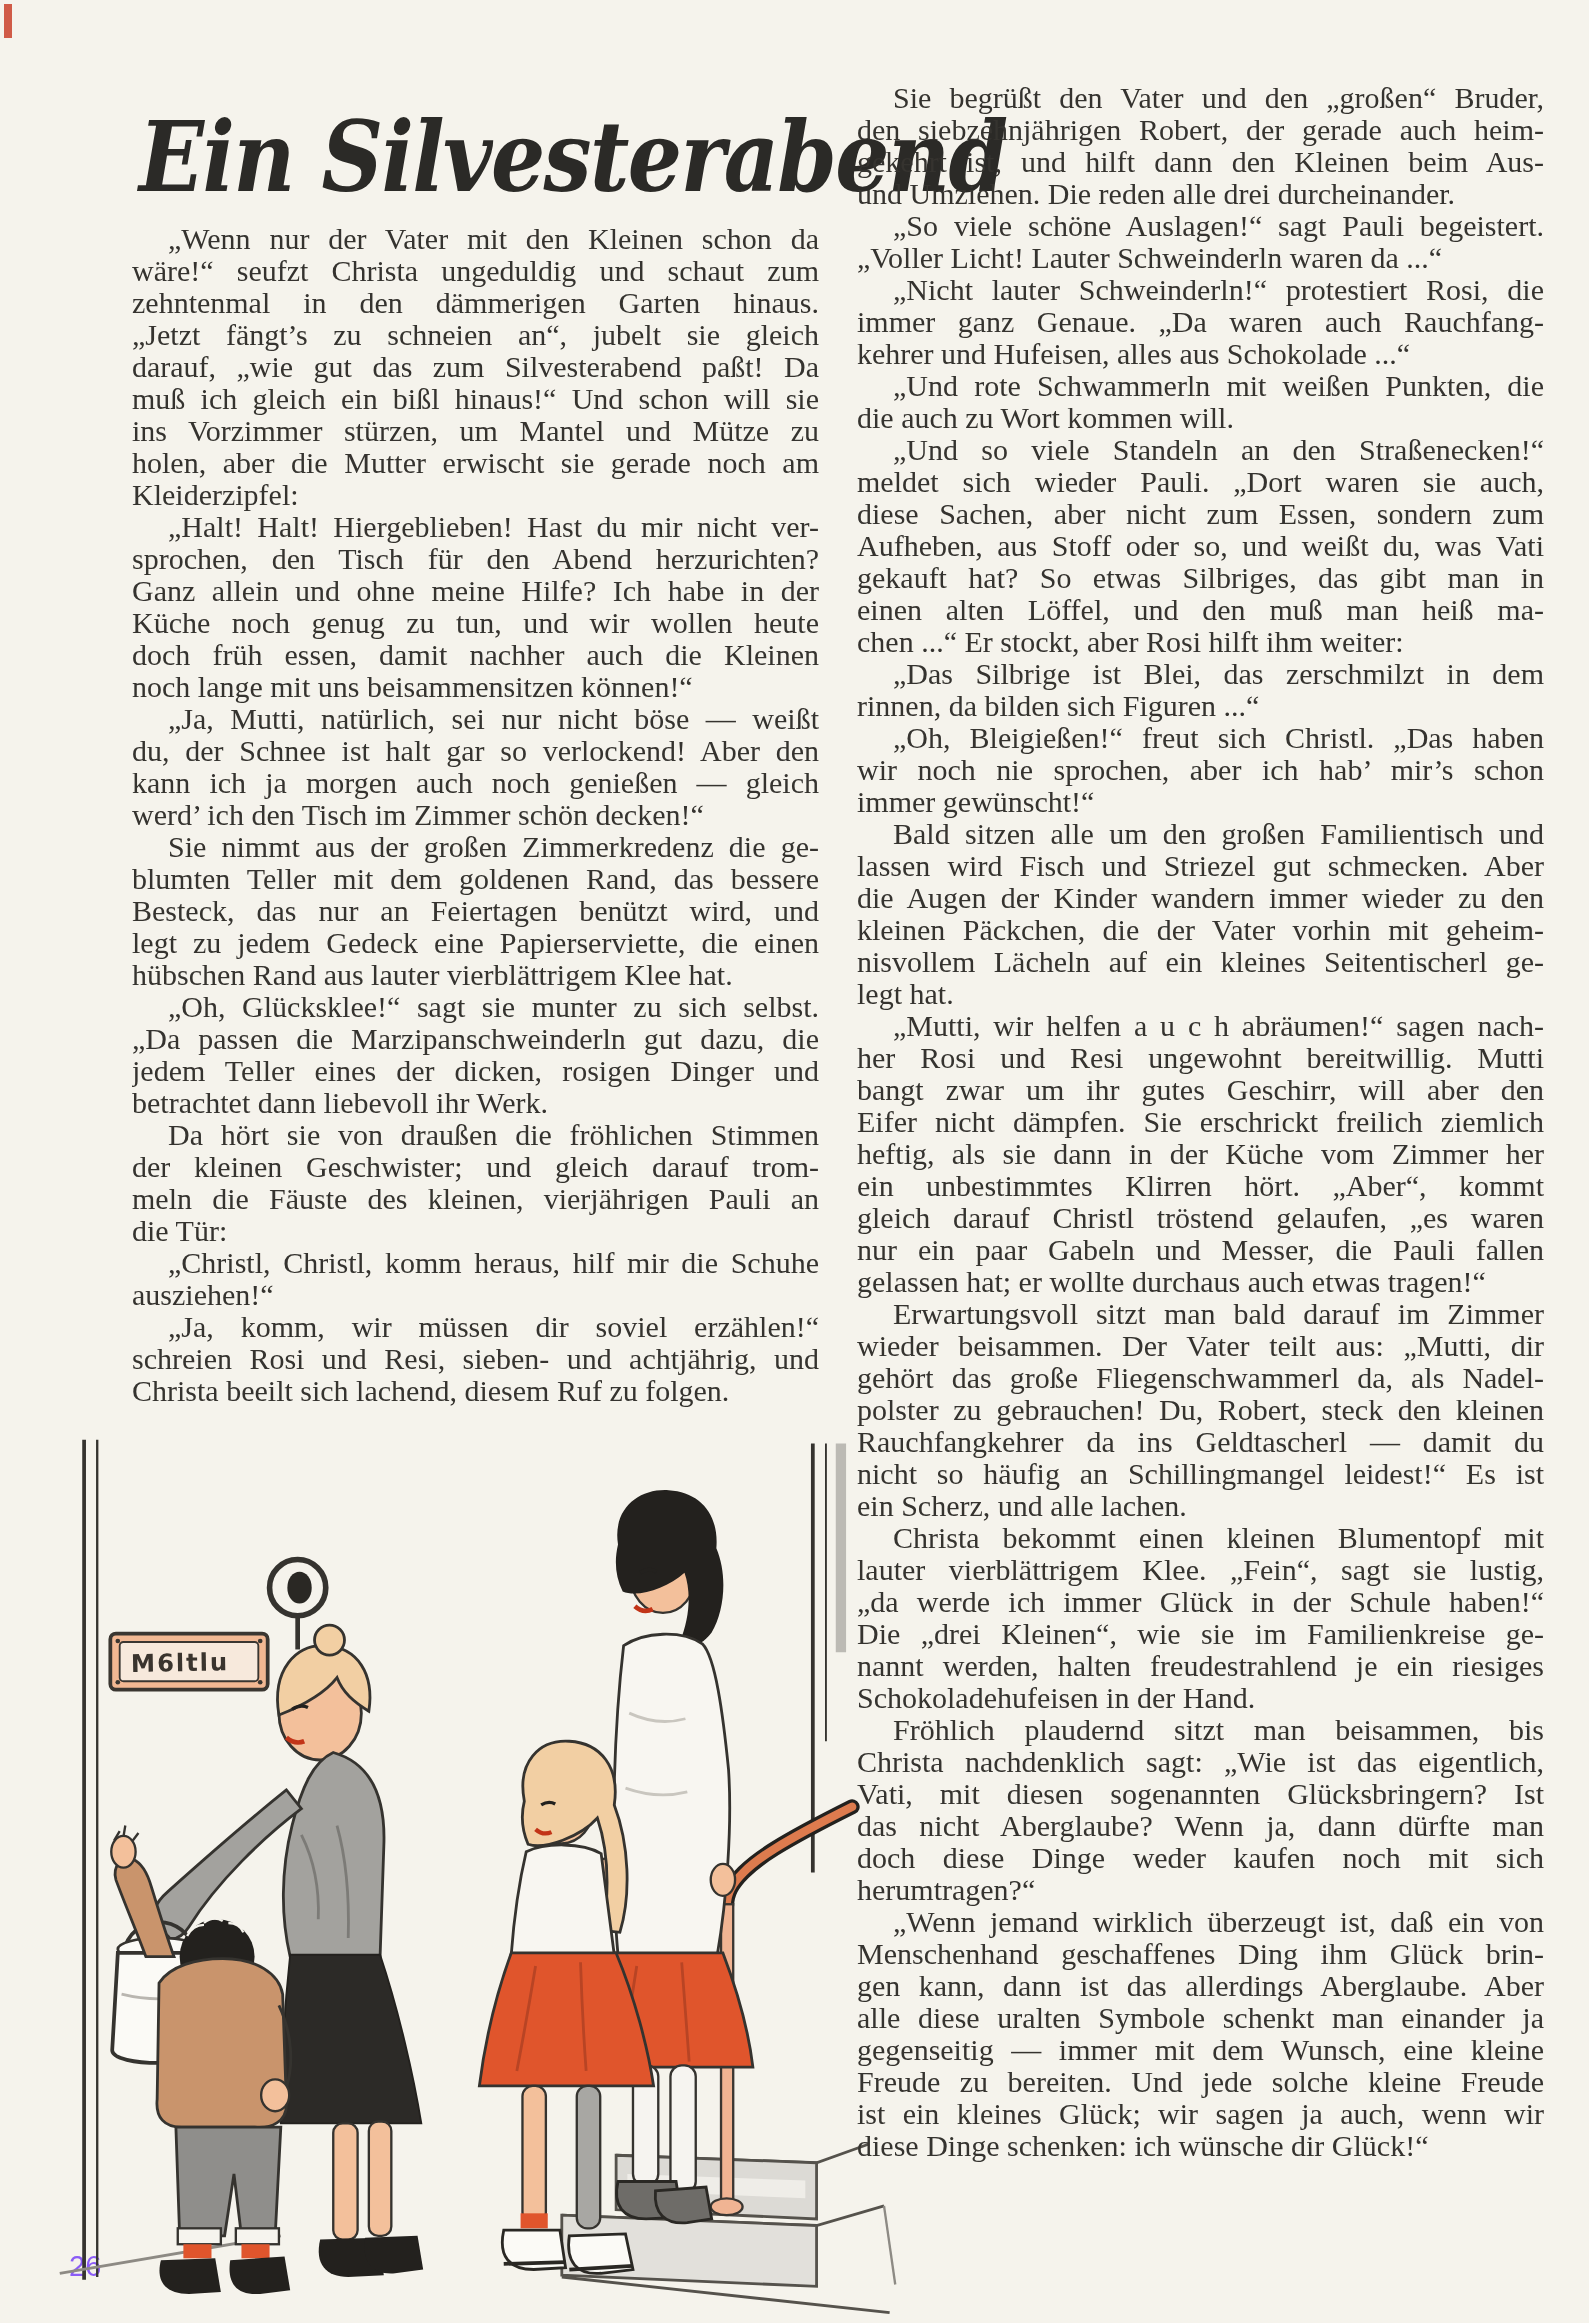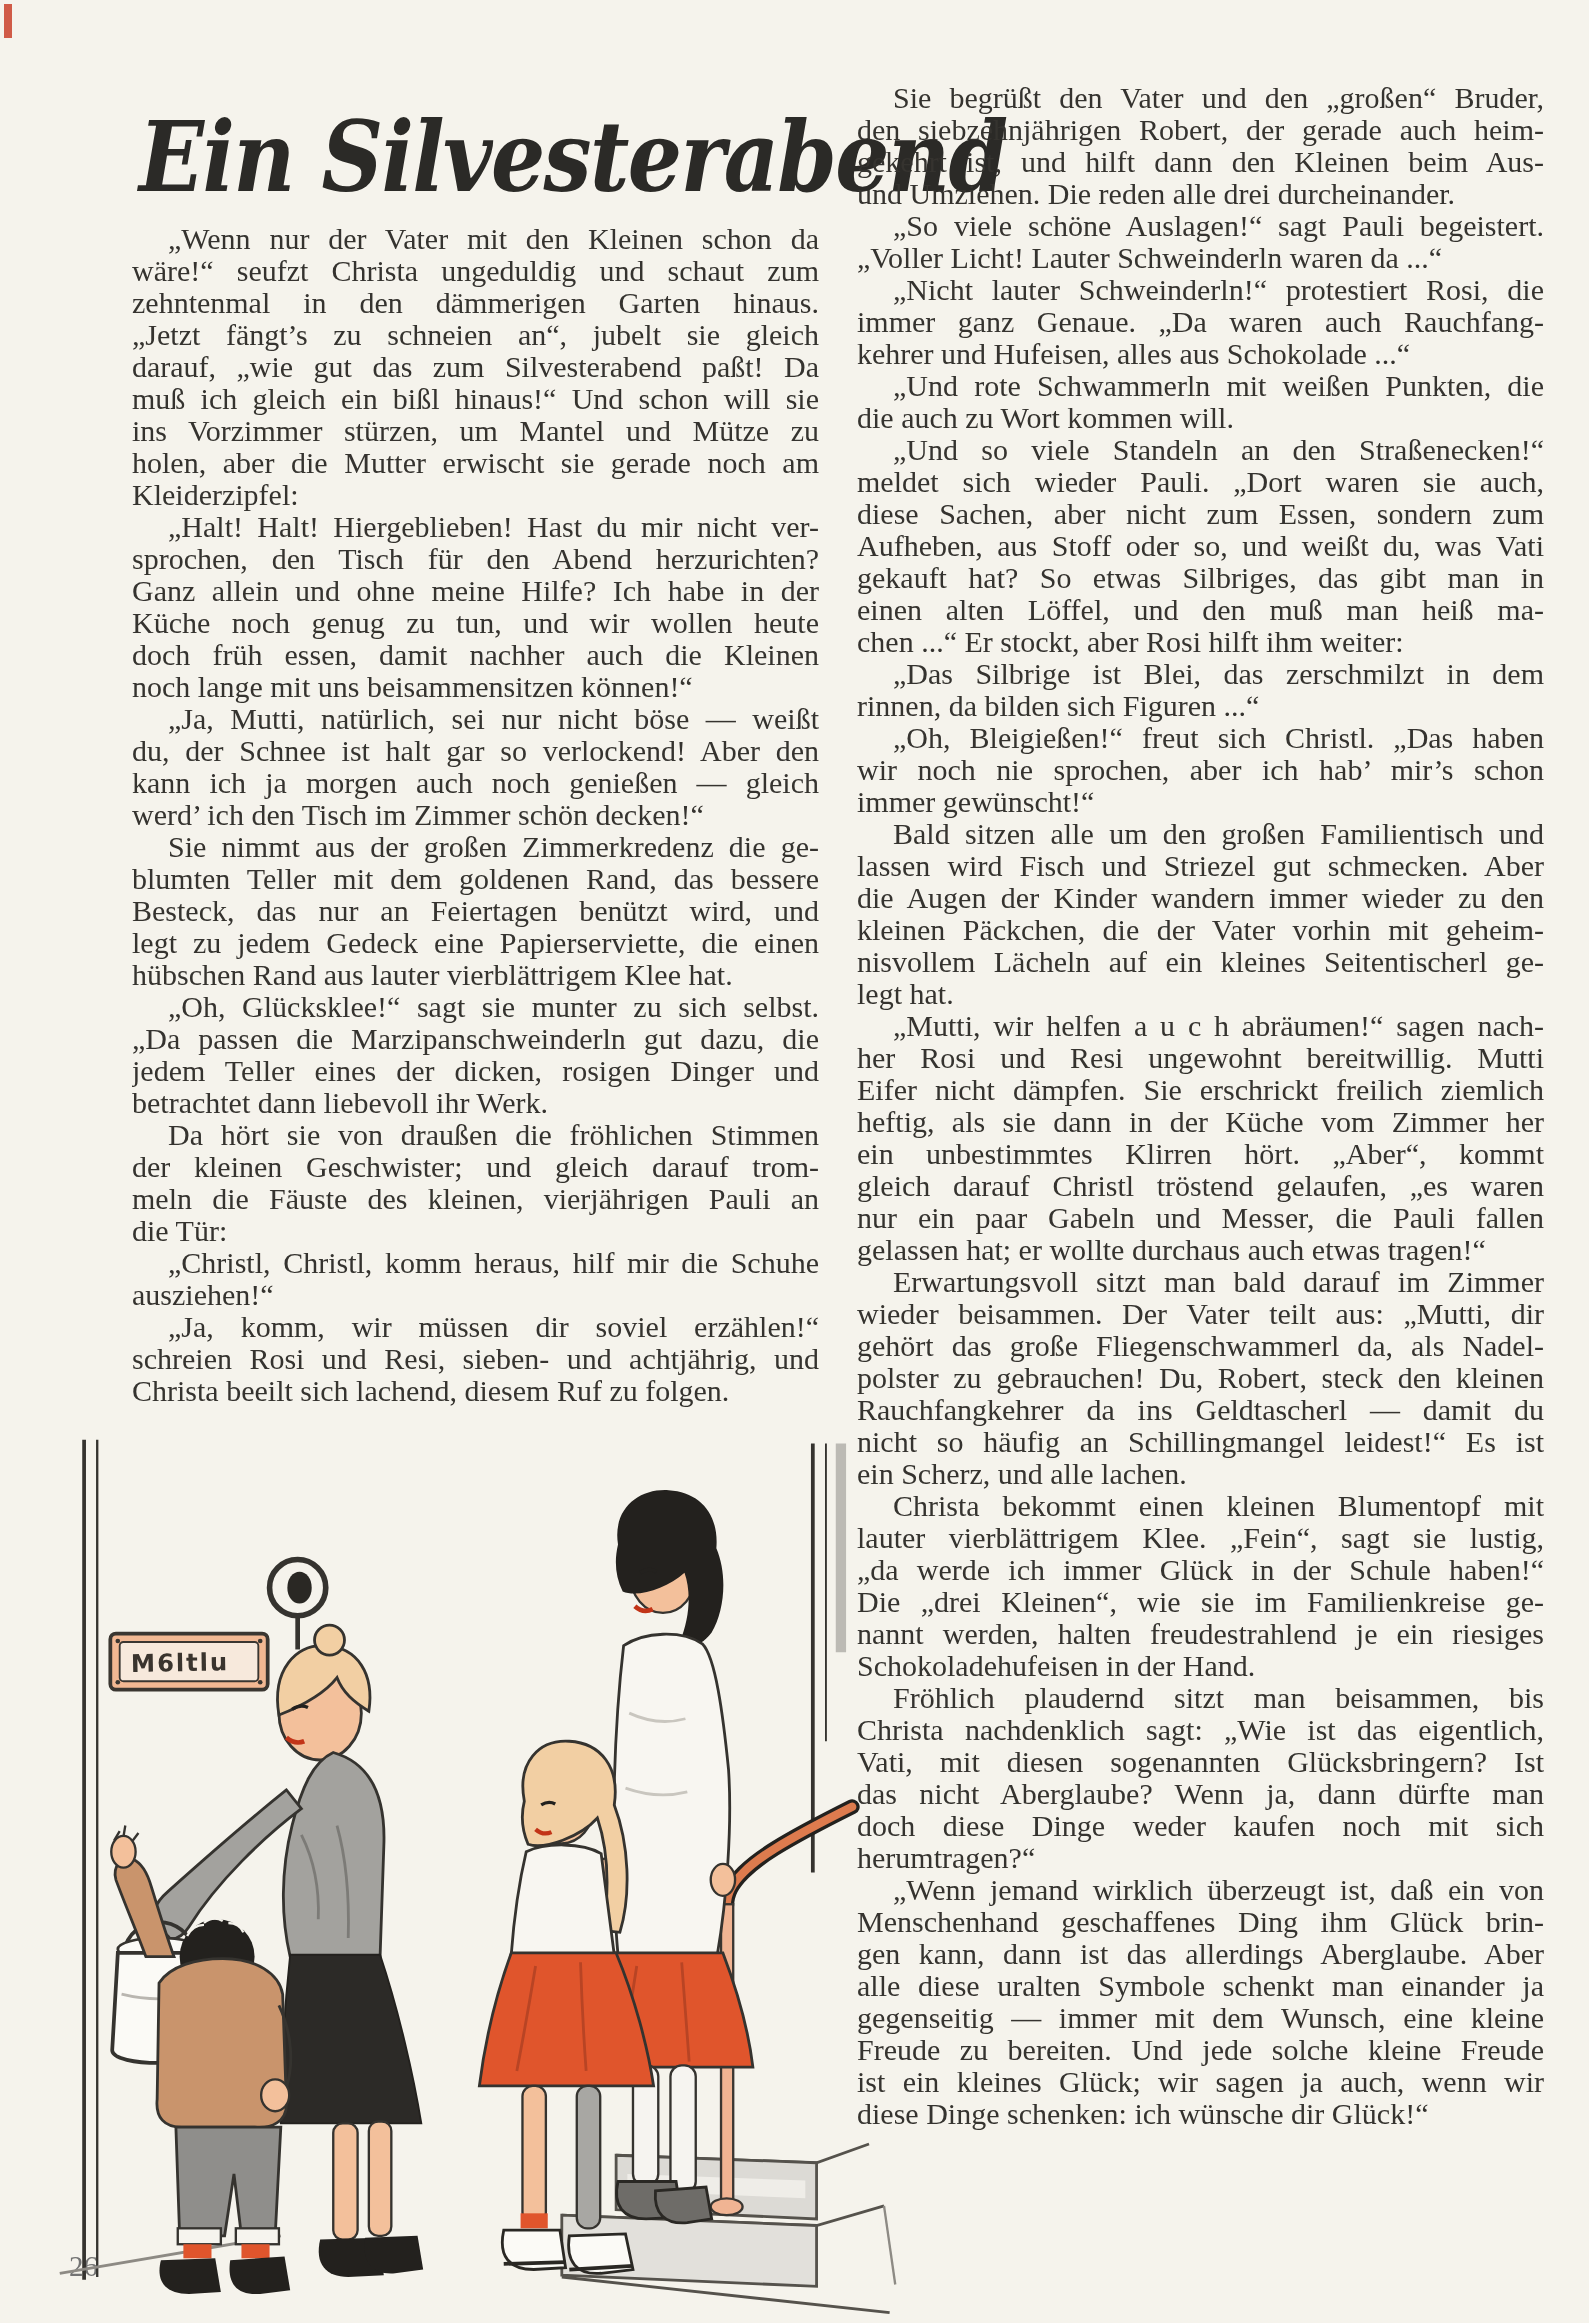--- a/index.html
+++ b/index.html
@@ -29,21 +29,21 @@
   .col-right{left:857px;top:82px;}
   .ln{
     display:block;height:32px;line-height:32px;
     text-align:justify;text-align-last:justify;
     overflow:hidden;white-space:normal;
   }
   .ln.f{text-indent:36px;}
   .ln.l{text-align-last:left;}
   .pagenum{
     position:absolute;left:69px;top:2250px;
-    font-size:29px;color:#737373;font-family:Liberation Serif, serif;
+    font-size:29px;color:#8b5cf6;font-family:Liberation Sans, sans-serif;
   }
   .illu{
     position:absolute;left:56px;top:1432px;width:1124px;height:892px;
     pointer-events:none;
   }
   .regmark{
     position:absolute;left:3.7px;top:3.7px;width:8.4px;height:34px;
     background:#c9402a;opacity:.85;
   }
   .col{z-index:2;}
@@ -122,20 +122,21 @@
       <div class="ln m">wir noch nie sprochen, aber ich hab’ mir’s schon</div>
       <div class="ln l">immer gewünscht!“</div>
       <div class="ln f">Bald sitzen alle um den großen Familientisch und</div>
       <div class="ln m">lassen wird Fisch und Striezel gut schmecken. Aber</div>
       <div class="ln m">die Augen der Kinder wandern immer wieder zu den</div>
       <div class="ln m">kleinen Päckchen, die der Vater vorhin mit geheim-</div>
       <div class="ln m">nisvollem Lächeln auf ein kleines Seitentischerl ge-</div>
       <div class="ln l">legt hat.</div>
       <div class="ln f">„Mutti, wir helfen a u c h abräumen!“ sagen nach-</div>
       <div class="ln m">her Rosi und Resi ungewohnt bereitwillig. Mutti</div>
+      <div class="ln m">bangt zwar um ihr gutes Geschirr, will aber den</div>
       <div class="ln m">Eifer nicht dämpfen. Sie erschrickt freilich ziemlich</div>
       <div class="ln m">heftig, als sie dann in der Küche vom Zimmer her</div>
       <div class="ln m">ein unbestimmtes Klirren hört. „Aber“, kommt</div>
       <div class="ln m">gleich darauf Christl tröstend gelaufen, „es waren</div>
       <div class="ln m">nur ein paar Gabeln und Messer, die Pauli fallen</div>
       <div class="ln l">gelassen hat; er wollte durchaus auch etwas tragen!“</div>
       <div class="ln f">Erwartungsvoll sitzt man bald darauf im Zimmer</div>
       <div class="ln m">wieder beisammen. Der Vater teilt aus: „Mutti, dir</div>
       <div class="ln m">gehört das große Fliegenschwammerl da, als Nadel-</div>
       <div class="ln m">polster zu gebrauchen! Du, Robert, steck den kleinen</div>

